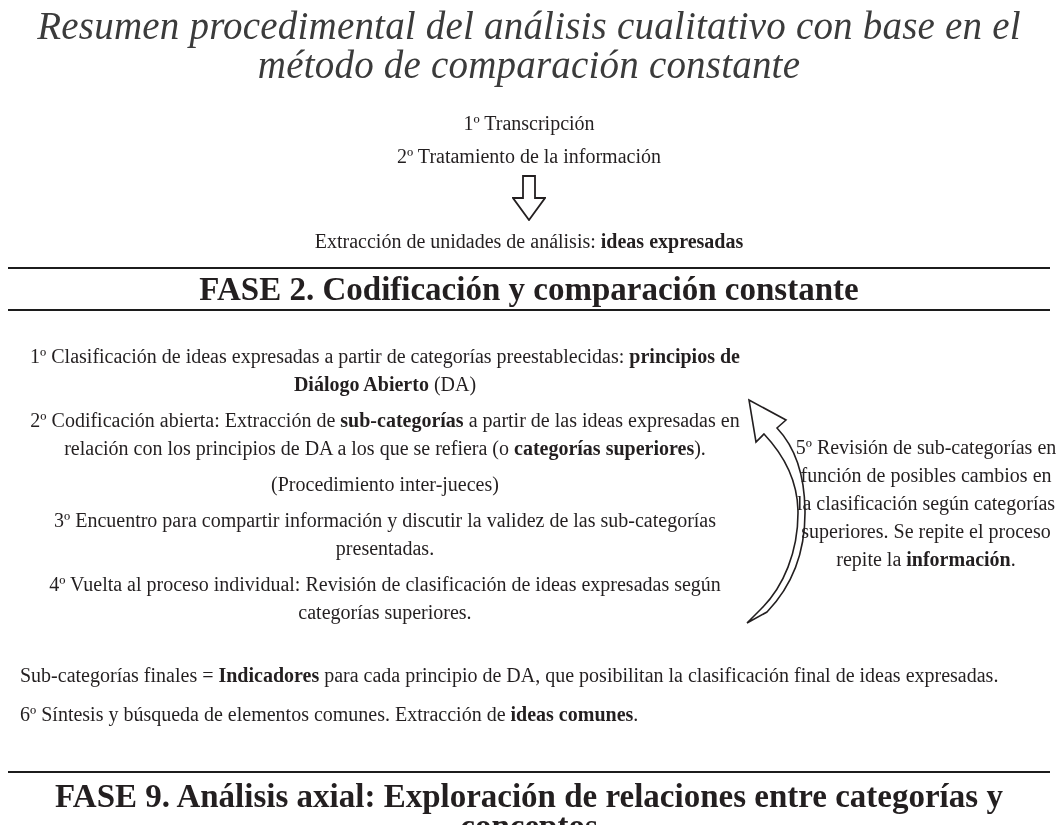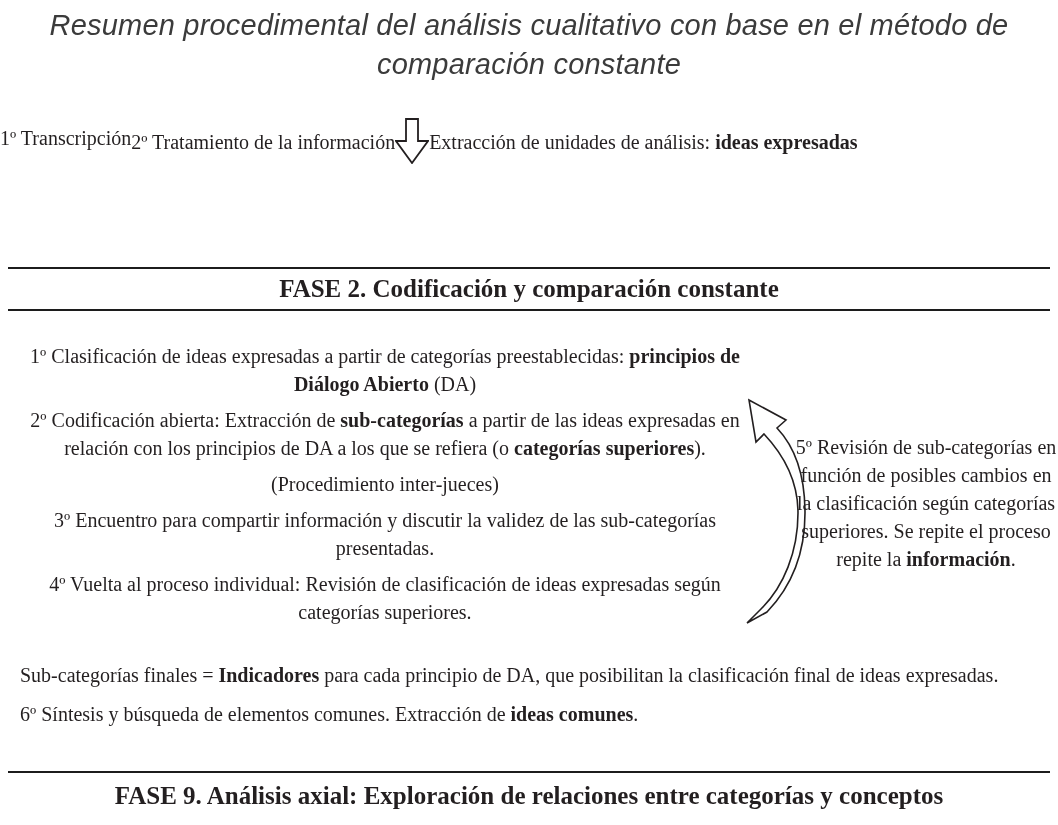--- a/index.html
+++ b/index.html
@@ -7,37 +7,37 @@
     position:relative;
     width:1058px; height:825px;
     background:#ffffff;
     color:#231f20;
     font-family:"Liberation Serif", "DejaVu Serif", serif;
     overflow:hidden;
   }
   .title {
     position:absolute; top:6px; left:50%; transform:translateX(-50%);
     width:1005px; text-align:center;
-    font-family:Liberation Sans, sans-serif;
+    font-family:Liberation Serif, serif;
     font-style:italic; font-weight:300;
-    font-size:29px; line-height:39px;
+    font-size:39px; line-height:39px;
     color:#3b3b3b; letter-spacing:0.2px;
   }
   .phase1 {
     position:absolute; top:111px; left:0; width:100%;
-    display:flex; flex-direction:row; align-items:center;
+    display:flex; flex-direction:column; align-items:center;
     font-size:20px;
   }
   .phase1 .pline { line-height:24px; }
   .phase1 .gap1 { margin-top:9px; }
   .down-arrow { margin-top:7px; display:block; }
   .phase1 .extraction { margin-top:8px; line-height:24px; }
   .banner {
     position:absolute; left:8px; right:8px;
-    text-align:center; font-weight:700; font-size:25px;
+    text-align:center; font-weight:700; font-size:33px;
   }
   .fase2-banner {
     top:267px; height:40px; line-height:40px;
     border-top:2px solid #1c1c1c; border-bottom:2px solid #1c1c1c;
   }
   .fase3-banner {
     top:771px; padding-top:8px; line-height:30px;
     border-top:2px solid #1c1c1c;
   }
   .steps {

